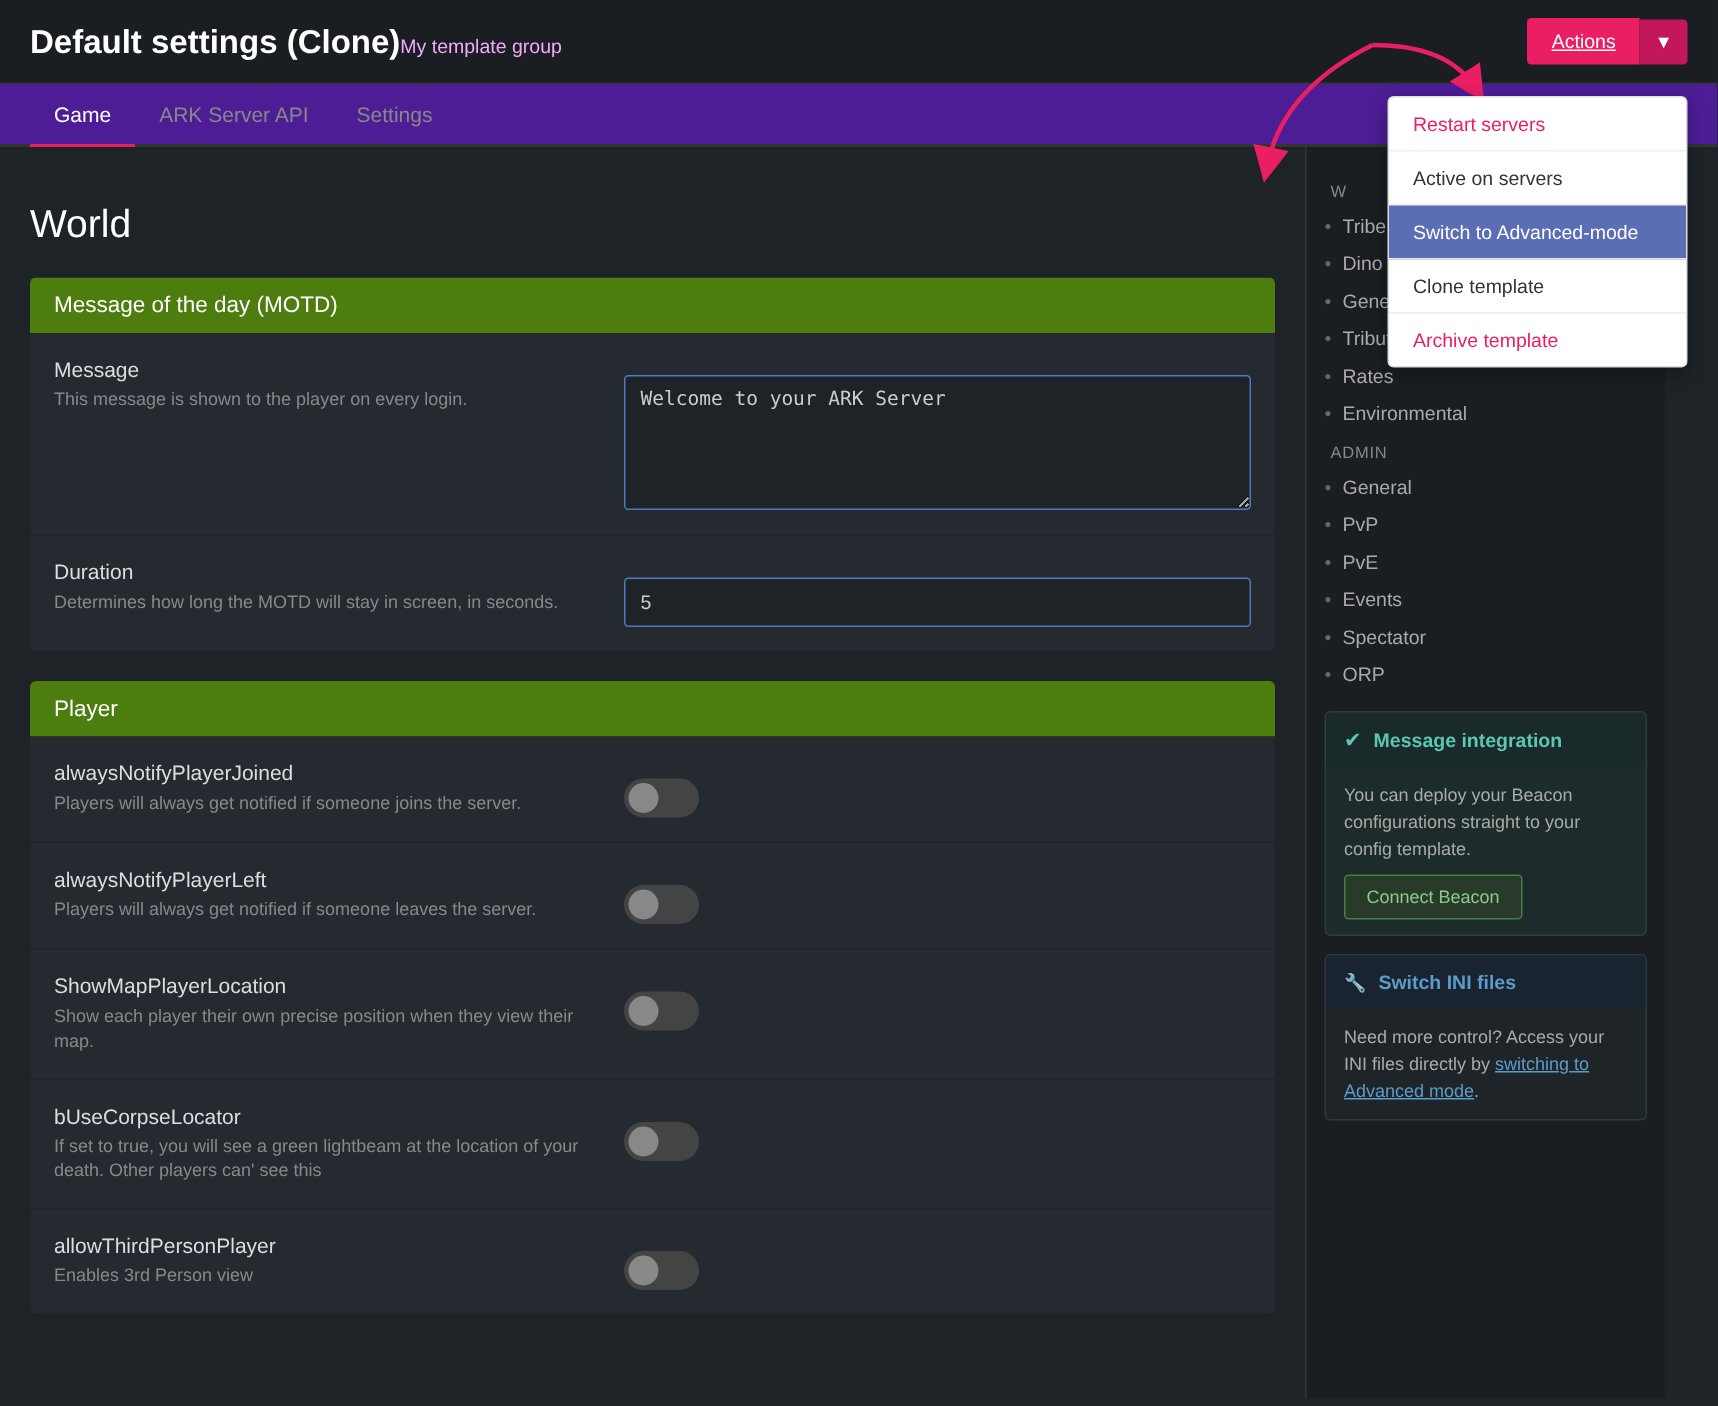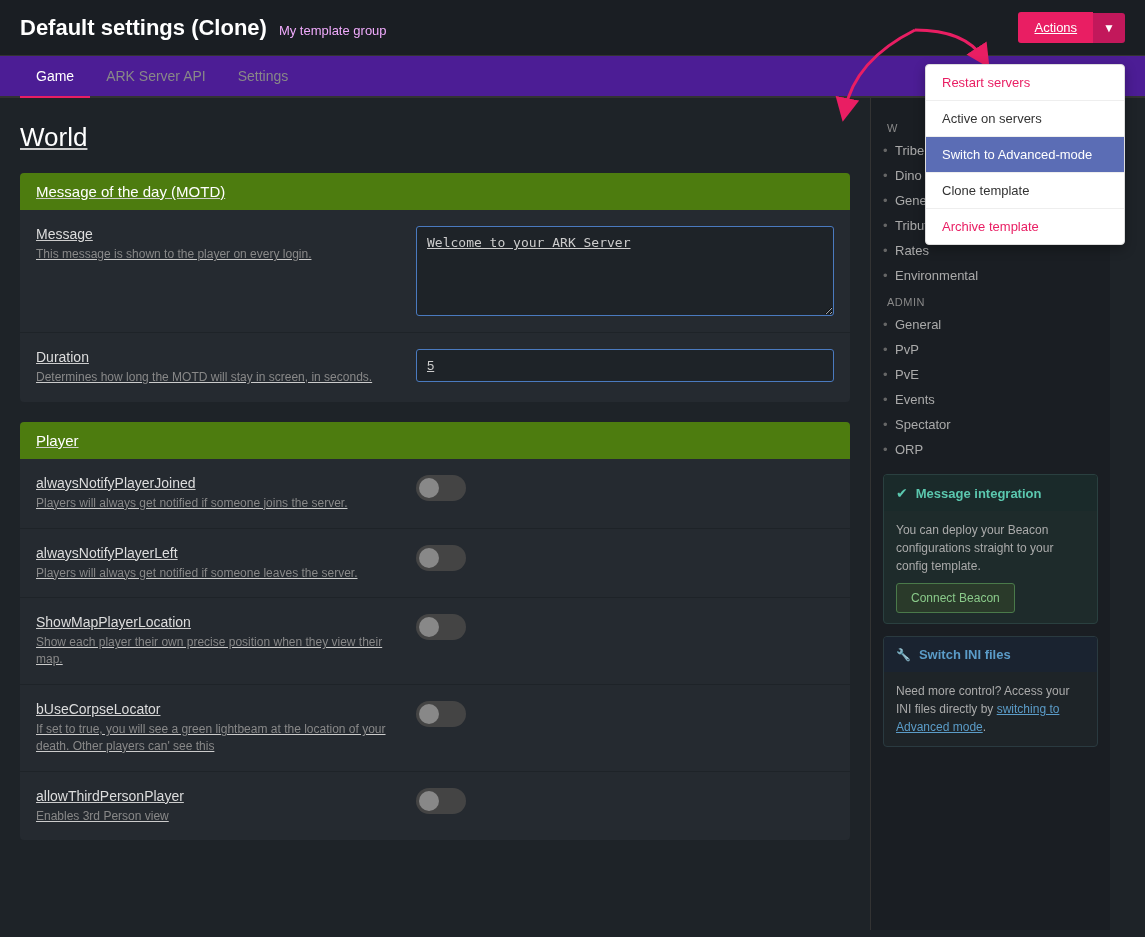--- a/index.html
+++ b/index.html
@@ -17,21 +17,21 @@
       padding: 12px 20px;
       display: flex;
       align-items: center;
       justify-content: space-between;
       border-bottom: 1px solid #333;
       position: relative;
     }
     .header-left {
       display: flex;
       align-items: baseline;
-      gap: 12px;
+      gap: 0;
       justify-content: space-between;
     }
     .header-title {
       color: #fff;
       font-size: 22px;
       font-weight: 600;
     }
     .header-group-link {
       color: #f0abfc;
       font-size: 13px;
@@ -85,23 +85,22 @@
 
     
     .layout {
       display: flex;
       min-height: calc(937px - 105px);
     }
 
     
     .main {
       flex: 1;
-      padding: 24px 20px;
+      padding: 36px 20px;
       max-width: 870px;
-      text-decoration: underline;
     }
     .page-title {
       color: #fff;
       font-size: 26px;
       font-weight: 400;
       margin-bottom: 20px;
     }
 
     
     .section {
@@ -141,20 +140,21 @@
     }
     .field-desc {
       color: #888;
       font-size: 12px;
       line-height: 1.4;
     }
     .field-input-col {
       flex: 1;
       display: flex;
       align-items: flex-end;
+      margin-top: 12px;
     }
     textarea.field-input {
       width: 100%;
       height: 90px;
       background: #1e2328;
       border: 1px solid #4a7abf;
       border-radius: 3px;
       color: #ccc;
       padding: 8px 10px;
       font-size: 13px;

